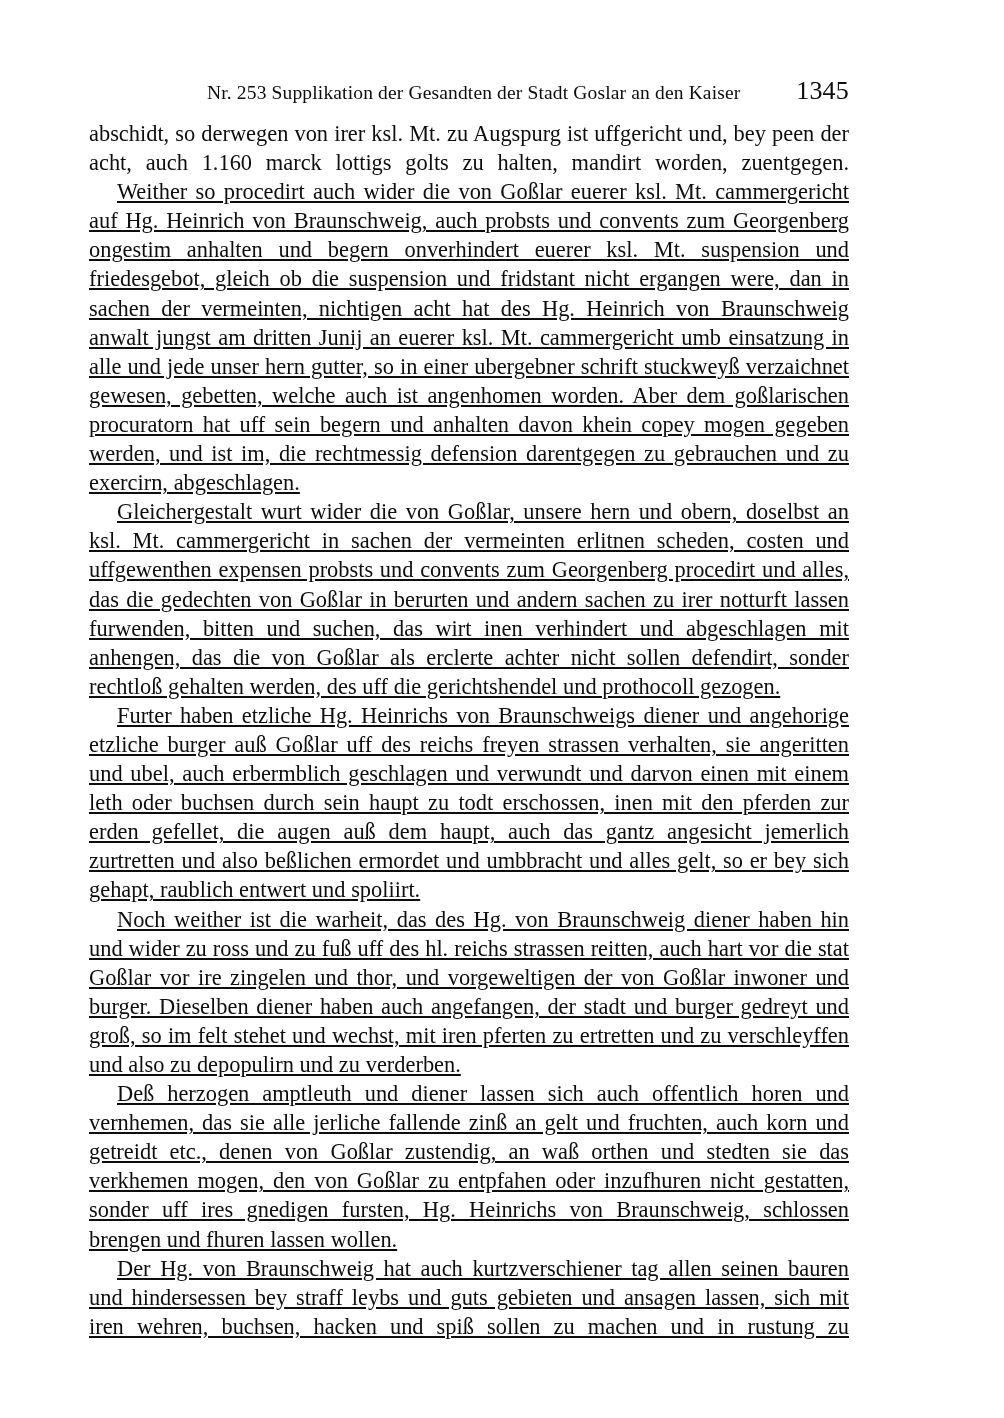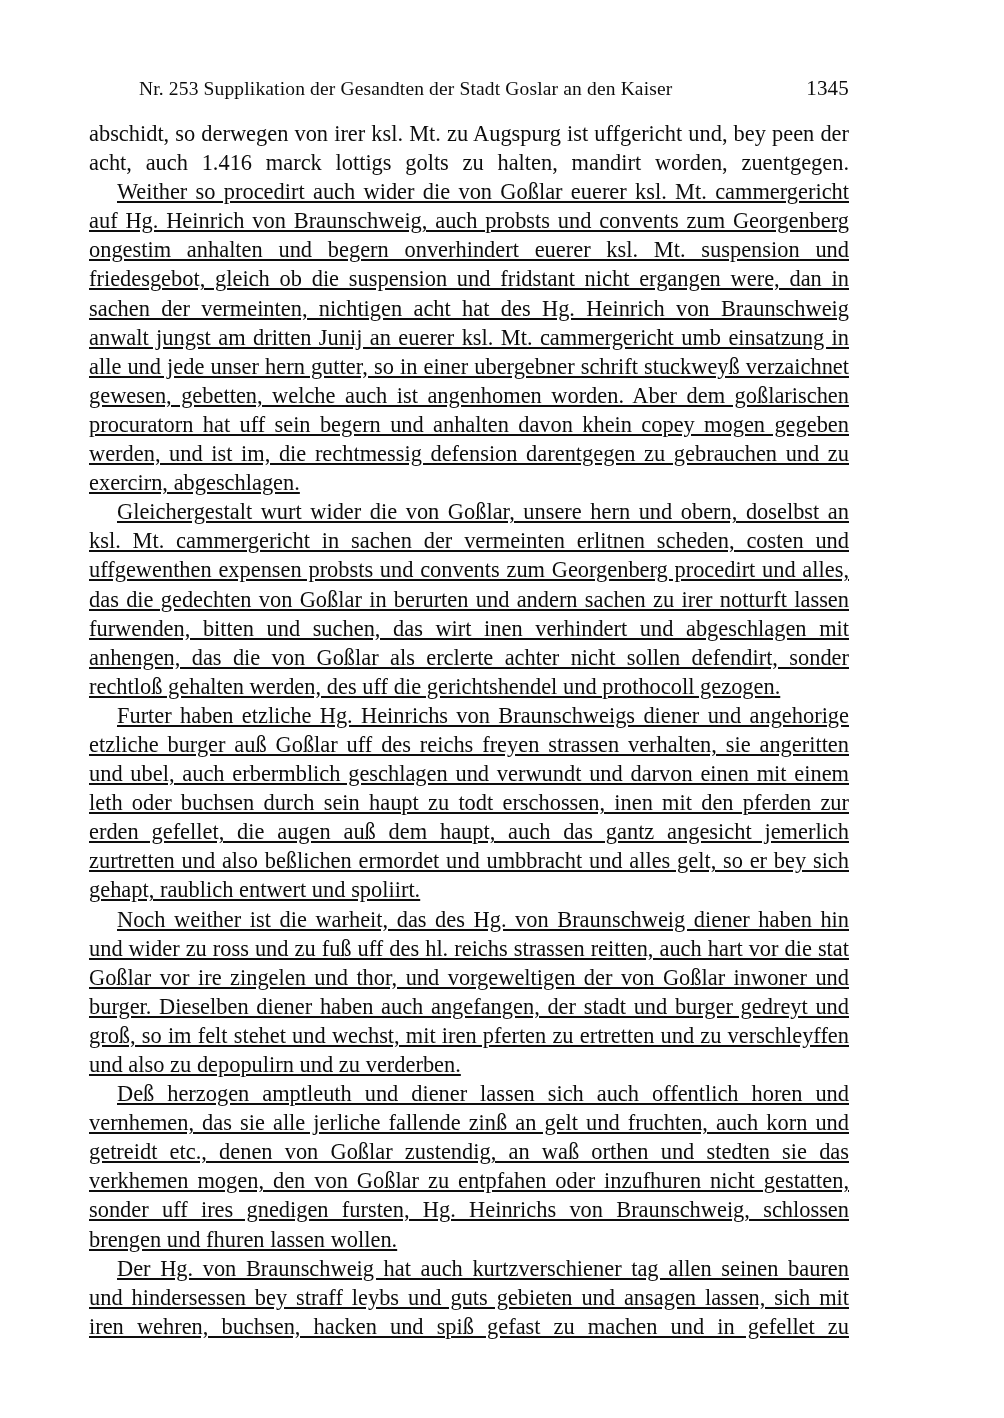--- a/index.html
+++ b/index.html
@@ -28,25 +28,25 @@
     width: 760px;
     height: 28px;
     display: flex;
     align-items: baseline;
     justify-content: space-between;
   }
   .running-head .head-title {
     font-size: 19.5px;
     letter-spacing: 0.15px;
     white-space: nowrap;
-    margin-left: 50px;
+    margin-left: 118px;
     font-family: Liberation Serif, serif;
   }
   .running-head .folio {
-    font-size: 21px;
+    font-size: 26px;
     letter-spacing: 0.2px;
     white-space: nowrap;
   }
   
   .textblock {
     position: absolute;
     left: 89px;
     top: 119px;
     width: 760px;
   }
@@ -74,22 +74,22 @@
 <body>
 
 <div class="page">
 
   <div class="running-head">
     <span class="head-title">Nr. 253 Supplikation der Gesandten der Stadt Goslar an den Kaiser</span>
     <span class="folio">1345</span>
   </div>
 
   <div class="textblock">
-    <p class="para force-justify">abschidt, so derwegen von irer ksl. Mt. zu Augspurg ist uffgericht und, bey peen der acht, auch 1.416 marck lottigs golts zu halten, mandirt worden, zuentgegen.</p>
+    <p class="para force-justify">abschidt, so derwegen von irer ksl. Mt. zu Augspurg ist uffgericht und, bey peen der acht, auch 1.160 marck lottigs golts zu halten, mandirt worden, zuentgegen.</p>
     <p class="para indent">Weither so procedirt auch wider die von Goßlar euerer ksl. Mt. cammergericht auf Hg. Heinrich von Braunschweig, auch probsts und convents zum Georgenberg ongestim anhalten und begern onverhindert euerer ksl. Mt. suspension und friedesgebot, gleich ob die suspension und fridstant nicht ergangen were, dan in sachen der vermeinten, nichtigen acht hat des Hg. Heinrich von Braunschweig anwalt jungst am dritten Junij an euerer ksl. Mt. cammergericht umb einsatzung in alle und jede unser hern gutter, so in einer ubergebner schrift stuckweyß verzaichnet gewesen, gebetten, welche auch ist angenhomen worden. Aber dem goßlarischen procuratorn hat uff sein begern und anhalten davon khein copey mogen gegeben werden, und ist im, die rechtmessig defension darentgegen zu gebrauchen und zu exercirn, abgeschlagen.</p>
     <p class="para indent">Gleichergestalt wurt wider die von Goßlar, unsere hern und obern, doselbst an ksl. Mt. cammergericht in sachen der vermeinten erlitnen scheden, costen und uffgewenthen expensen probsts und convents zum Georgenberg procedirt und alles, das die gedechten von Goßlar in berurten und andern sachen zu irer notturft lassen furwenden, bitten und suchen, das wirt inen verhindert und abgeschlagen mit anhengen, das die von Goßlar als erclerte achter nicht sollen defendirt, sonder rechtloß gehalten werden, des uff die gerichtshendel und prothocoll gezogen.</p>
     <p class="para indent">Furter haben etzliche Hg. Heinrichs von Braunschweigs diener und angehorige etzliche burger auß Goßlar uff des reichs freyen strassen verhalten, sie angeritten und ubel, auch erbermblich geschlagen und verwundt und darvon einen mit einem leth oder buchsen durch sein haupt zu todt erschossen, inen mit den pferden zur erden gefellet, die augen auß dem haupt, auch das gantz angesicht jemerlich zurtretten und also beßlichen ermordet und umbbracht und alles gelt, so er bey sich gehapt, raublich entwert und spoliirt.</p>
     <p class="para indent">Noch weither ist die warheit, das des Hg. von Braunschweig diener haben hin und wider zu ross und zu fuß uff des hl. reichs strassen reitten, auch hart vor die stat Goßlar vor ire zingelen und thor, und vorgeweltigen der von Goßlar inwoner und burger. Dieselben diener haben auch angefangen, der stadt und burger gedreyt und groß, so im felt stehet und wechst, mit iren pferten zu ertretten und zu verschleyffen und also zu depopulirn und zu verderben.</p>
     <p class="para indent">Deß herzogen amptleuth und diener lassen sich auch offentlich horen und vernhemen, das sie alle jerliche fallende zinß an gelt und fruchten, auch korn und getreidt etc., denen von Goßlar zustendig, an waß orthen und stedten sie das verkhemen mogen, den von Goßlar zu entpfahen oder inzufhuren nicht gestatten, sonder uff ires gnedigen fursten, Hg. Heinrichs von Braunschweig, schlossen brengen und fhuren lassen wollen.</p>
-    <p class="para indent force-justify">Der Hg. von Braunschweig hat auch kurtzverschiener tag allen seinen bauren und hindersessen bey straff leybs und guts gebieten und ansagen lassen, sich mit iren wehren, buchsen, hacken und spiß gefast zu machen und in gefellet zu</p>
+    <p class="para indent force-justify">Der Hg. von Braunschweig hat auch kurtzverschiener tag allen seinen bauren und hindersessen bey straff leybs und guts gebieten und ansagen lassen, sich mit iren wehren, buchsen, hacken und spiß sollen zu machen und in rustung zu</p>
   </div>
 
 </div>
 
 </body></html>

